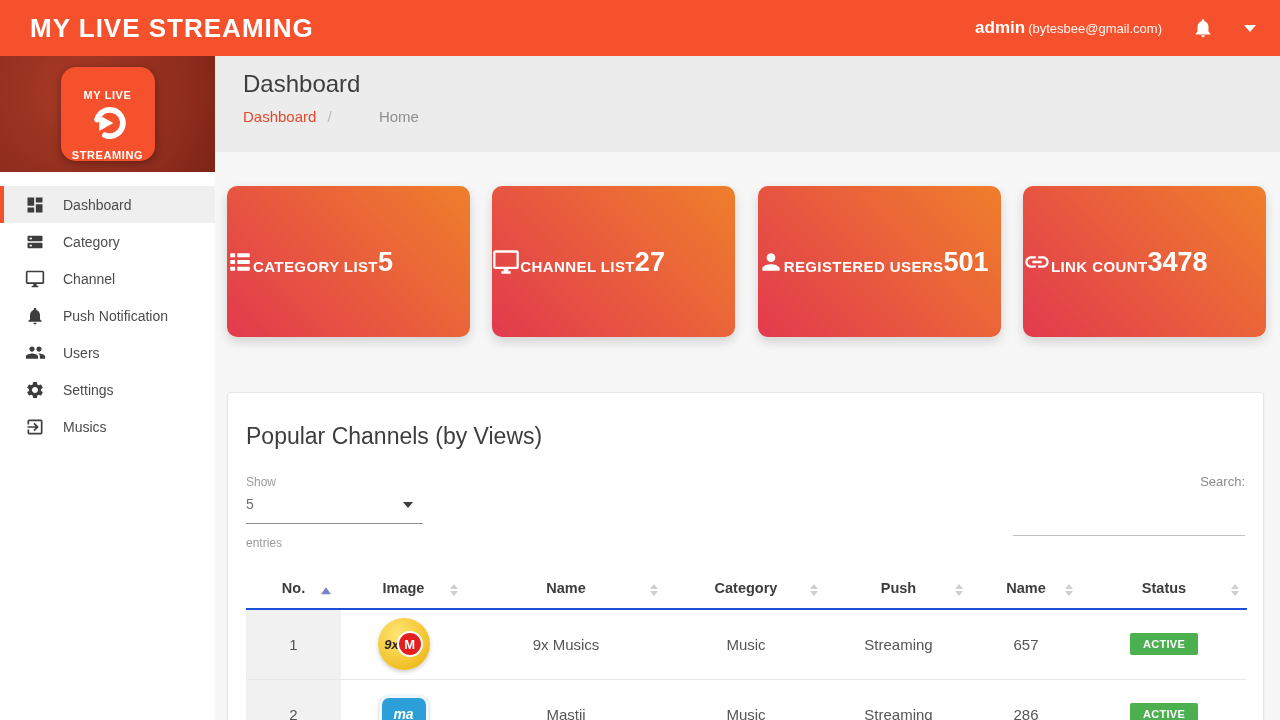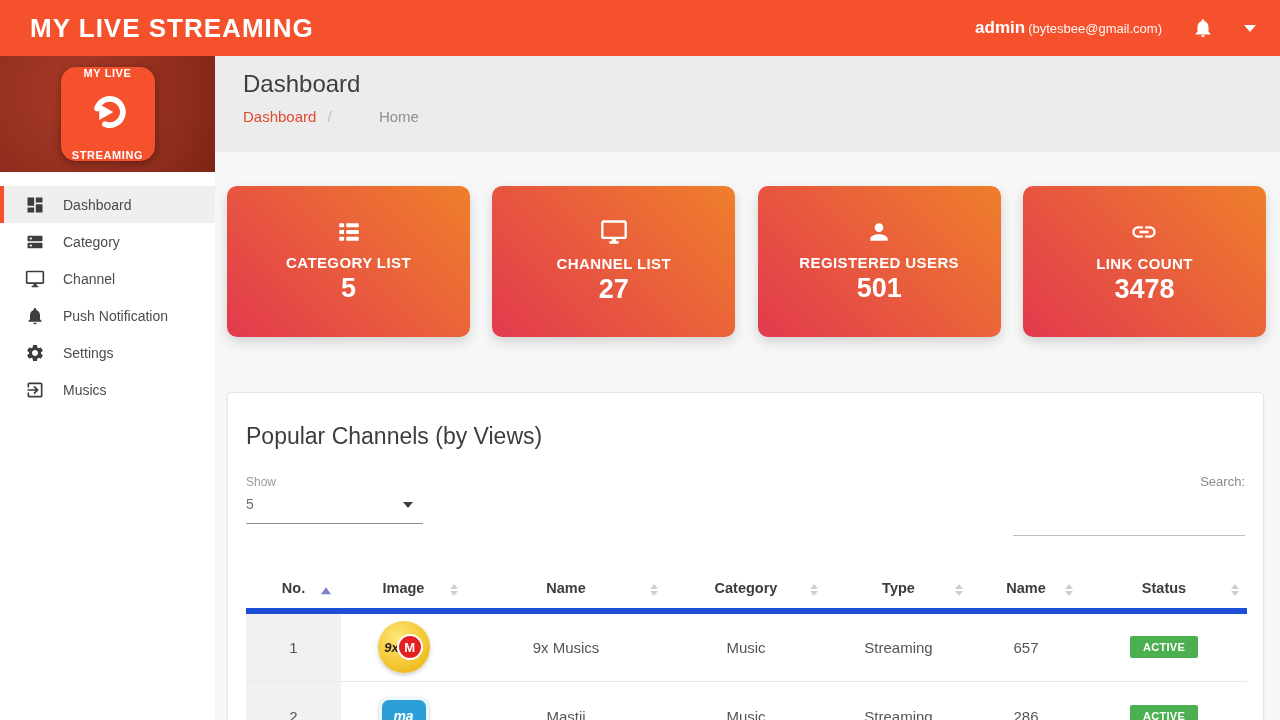--- a/index.html
+++ b/index.html
@@ -16,21 +16,21 @@
   .user-email { font-size:13px; font-weight:400; opacity:.95; margin-left:3px; }
   .bell-btn svg { display:block; }
   .caret-down { width:0; height:0; border-left:6px solid transparent;
     border-right:6px solid transparent; border-top:7px solid #fff; cursor:pointer; }
 
   
   .sidebar { position:absolute; left:0; top:56px; width:215px; bottom:0; background:#fff; z-index:4; }
   .logo-panel { height:116px; display:flex; align-items:center; justify-content:center;
     background:radial-gradient(circle at 35% 30%, #a83a26 0%, var(--sidebar_logo_bg,#8e2c1d) 70%, #7c2416 100%); }
   .logo-box { width:94px; height:94px; background:var(--accent,#f4512c); border-radius:15px;
-    display:flex; flex-direction:column; align-items:center; justify-content:space-between;
+    display:flex; flex-direction:column; align-items:center; justify-content:flex-end;
     box-shadow:0 2px 8px rgba(0,0,0,.35); }
   .logo-top,.logo-bottom { color:#fff; font-size:11px; font-weight:700; letter-spacing:.6px; }
   .logo-play { margin:1px 0; }
   .menu { padding-top:14px; }
   .menu-item { height:37px; display:flex; align-items:center; padding-left:20px; gap:17px;
     border-left:4px solid transparent; color:#4b4b4b; font-size:14px; cursor:pointer; }
   .menu-item.active { background:#efefef; border-left-color:var(--accent,#f4512c); }
   .mi-icon { width:22px; height:22px; color:#3d3d3d; display:flex; align-items:center; justify-content:center; }
   .mi-icon svg { display:block; }
 
@@ -40,21 +40,21 @@
   .page-title { font-size:24px; color:#3e3e3e; font-weight:500; }
   .breadcrumb { margin-top:10px; font-size:15px; }
   .bc-link { color:var(--breadcrumb_link,#e04a2d); font-weight:500; cursor:pointer; }
   .bc-sep { color:#b9b9b9; margin:0 7px; }
   .bc-current { color:#8f8f8f;margin-left:36px; }
 
   
   .stats { position:absolute; left:12px; top:130px; width:1039px; display:flex; justify-content:space-between; }
   .stat-card { width:243px; height:151px; border-radius:10px; color:#fff; cursor:pointer;
     background:linear-gradient(45deg, var(--card_gradient_start,#e23a4e) 0%, var(--card_gradient_end,#ef7f2b) 100%);
-    display:flex; flex-direction:column; align-items:center; justify-content:center;
+    display:flex; flex-direction:row; align-items:center; 
     box-shadow:0 5px 12px rgba(0,0,0,.15); }
   .stat-icon svg { display:block; }
   .stat-label { margin-top:9px; font-size:15px; font-weight:700; letter-spacing:.4px; }
   .stat-value { margin-top:2px; font-size:27px; font-weight:700; }
 
   
   .table-card { position:absolute; left:12px; top:336px; width:1037px; height:430px;
     background:#fff; border:1px solid #e6e6e6; border-radius:4px; padding:0 18px;
     box-shadow:0 1px 3px rgba(0,0,0,.05); }
   .card-title { padding-top:30px; font-size:23px; color:#3d3d3d; font-weight:500; }
@@ -67,21 +67,21 @@
     border-top:6px solid #3e3e3e; margin-right:10px; margin-bottom:4px; }
   .entries-label { display:block; margin-top:12px; }
   .search-block { position:absolute; right:0; top:0; text-align:right; }
   .search-label { font-size:13px; color:#8a8a8a; }
   .search-input { display:block; margin-top:24px; width:232px; height:22px; border:none;
     border-bottom:1px solid #c0c0c0; background:transparent; outline:none; font-size:14px; color:#555; }
 
   
   table { width:100%; border-collapse:collapse; table-layout:fixed; margin-top:6px; }
   th { position:relative; font-size:14.5px; color:#3c3c3c; font-weight:700;
-    padding:6px 0 12px; border-bottom:6px solid #1d4ed8; text-align:center; cursor:pointer; }
+    padding:6px 0 12px; border-bottom:2px solid #1d4ed8; text-align:center; cursor:pointer; }
   td { height:70px; font-size:15px; color:#555; text-align:center; vertical-align:middle;
     border-bottom:1px solid #e9e9e9; }
   td.shade { background:#f1f1f1; }
   .sort-asc { position:absolute; right:10px; top:50%; transform:translateY(-55%);
     width:0; height:0; border-left:5px solid transparent; border-right:5px solid transparent;
     border-bottom:7px solid var(--sort_active,#7c80c7); }
   .sort-both { position:absolute; right:8px; top:50%; transform:translateY(-58%);
     display:flex; flex-direction:column; gap:2px; }
   .sort-both i { display:block; width:0; height:0; border-left:4px solid transparent; border-right:4px solid transparent; }
   .sort-both i.u { border-bottom:5px solid #cfcfcf; }
@@ -164,20 +164,28 @@
     <div class="menu-item">
       <span class="mi-icon">
           <svg width="20" height="20" viewBox="0 0 24 24" fill="currentColor">
             <path d="M12 22c1.1 0 2-.9 2-2h-4c0 1.1.9 2 2 2zm6-6v-5c0-3.07-1.63-5.64-4.5-6.32V4c0-.83-.67-1.5-1.5-1.5s-1.5.67-1.5 1.5v.68C7.64 5.36 6 7.92 6 11v5l-2 2v1h16v-1l-2-2z"></path>
           </svg>
         </span>
       <span class="mi-label">Push Notification</span>
     </div>
     <div class="menu-item">
       <span class="mi-icon">
+          <svg width="21" height="21" viewBox="0 0 24 24" fill="currentColor">
+            <path d="M16 11c1.66 0 2.99-1.34 2.99-3S17.66 5 16 5c-1.66 0-3 1.34-3 3s1.34 3 3 3zm-8 0c1.66 0 2.99-1.34 2.99-3S9.66 5 8 5C6.34 5 5 6.34 5 8s1.34 3 3 3zm0 2c-2.33 0-7 1.17-7 3.5V19h14v-2.5c0-2.33-4.67-3.5-7-3.5zm8 0c-.29 0-.62.02-.97.05 1.16.84 1.97 1.97 1.97 3.45V19h6v-2.5c0-2.33-4.67-3.5-7-3.5z"></path>
+          </svg>
+        </span>
+      <span class="mi-label">Users</span>
+    </div>
+    <div class="menu-item">
+      <span class="mi-icon">
           <svg width="20" height="20" viewBox="0 0 24 24" fill="currentColor">
             <path d="M19.14 12.94c.04-.3.06-.61.06-.94 0-.32-.02-.64-.07-.94l2.03-1.58c.18-.14.23-.41.12-.61l-1.92-3.32c-.12-.22-.37-.29-.59-.22l-2.39.96c-.5-.38-1.03-.7-1.62-.94l-.36-2.54c-.04-.24-.24-.41-.48-.41h-3.84c-.24 0-.43.17-.47.41l-.36 2.54c-.59.24-1.13.57-1.62.94l-2.39-.96c-.22-.08-.47 0-.59.22L2.74 8.87c-.12.21-.08.47.12.61l2.03 1.58c-.05.3-.09.63-.09.94s.02.64.07.94l-2.03 1.58c-.18.14-.23.41-.12.61l1.92 3.32c.12.22.37.29.59.22l2.39-.96c.5.38 1.03.7 1.62.94l.36 2.54c.05.24.24.41.48.41h3.84c.24 0 .44-.17.47-.41l.36-2.54c.59-.24 1.13-.56 1.62-.94l2.39.96c.22.08.47 0 .59-.22l1.92-3.32c.12-.22.07-.47-.12-.61l-2.01-1.58zM12 15.6c-1.98 0-3.6-1.62-3.6-3.6s1.62-3.6 3.6-3.6 3.6 1.62 3.6 3.6-1.62 3.6-3.6 3.6z"></path>
           </svg>
         </span>
       <span class="mi-label">Settings</span>
     </div>
     <div class="menu-item">
       <span class="mi-icon">
           <svg width="20" height="20" viewBox="0 0 24 24" fill="currentColor">
             <path d="M10.09 15.59L11.5 17l5-5-5-5-1.41 1.41L12.67 11H3v2h9.67l-2.58 2.59zM19 3H5c-1.11 0-2 .9-2 2v4h2V5h14v14H5v-4H3v4c0 1.1.89 2 2 2h14c1.1 0 2-.9 2-2V5c0-1.1-.9-2-2-2z"></path>
@@ -244,20 +252,21 @@
 
   <div class="table-card">
     <div class="card-title">Popular Channels (by Views)</div>
 
     <div class="controls">
       <span class="show-label">Show</span>
       <div class="select-box">
         <span class="select-value">5</span>
         <span class="select-caret"></span>
       </div>
+      <span class="entries-label">entries</span>
       <div class="search-block">
         <span class="search-label">Search:</span>
         <input class="search-input" type="text" style="">
       </div>
     </div>
 
     <table>
       <colgroup>
         <col style="width:95px">
           <col style="width:125px">
@@ -275,21 +284,21 @@
                 <i class="d"></i>
               </span></th>
           <th><span>Name</span><span class="sort-both">
                 <i class="u"></i>
                 <i class="d"></i>
               </span></th>
           <th><span>Category</span><span class="sort-both">
                 <i class="u"></i>
                 <i class="d"></i>
               </span></th>
-          <th><span>Type</span><span class="sort-both">
+          <th><span>Push</span><span class="sort-both">
                 <i class="u"></i>
                 <i class="d"></i>
               </span></th>
           <th><span>Name</span><span class="sort-both">
                 <i class="u"></i>
                 <i class="d"></i>
               </span></th>
           <th><span>Status</span><span class="sort-both">
                 <i class="u"></i>
                 <i class="d"></i>

